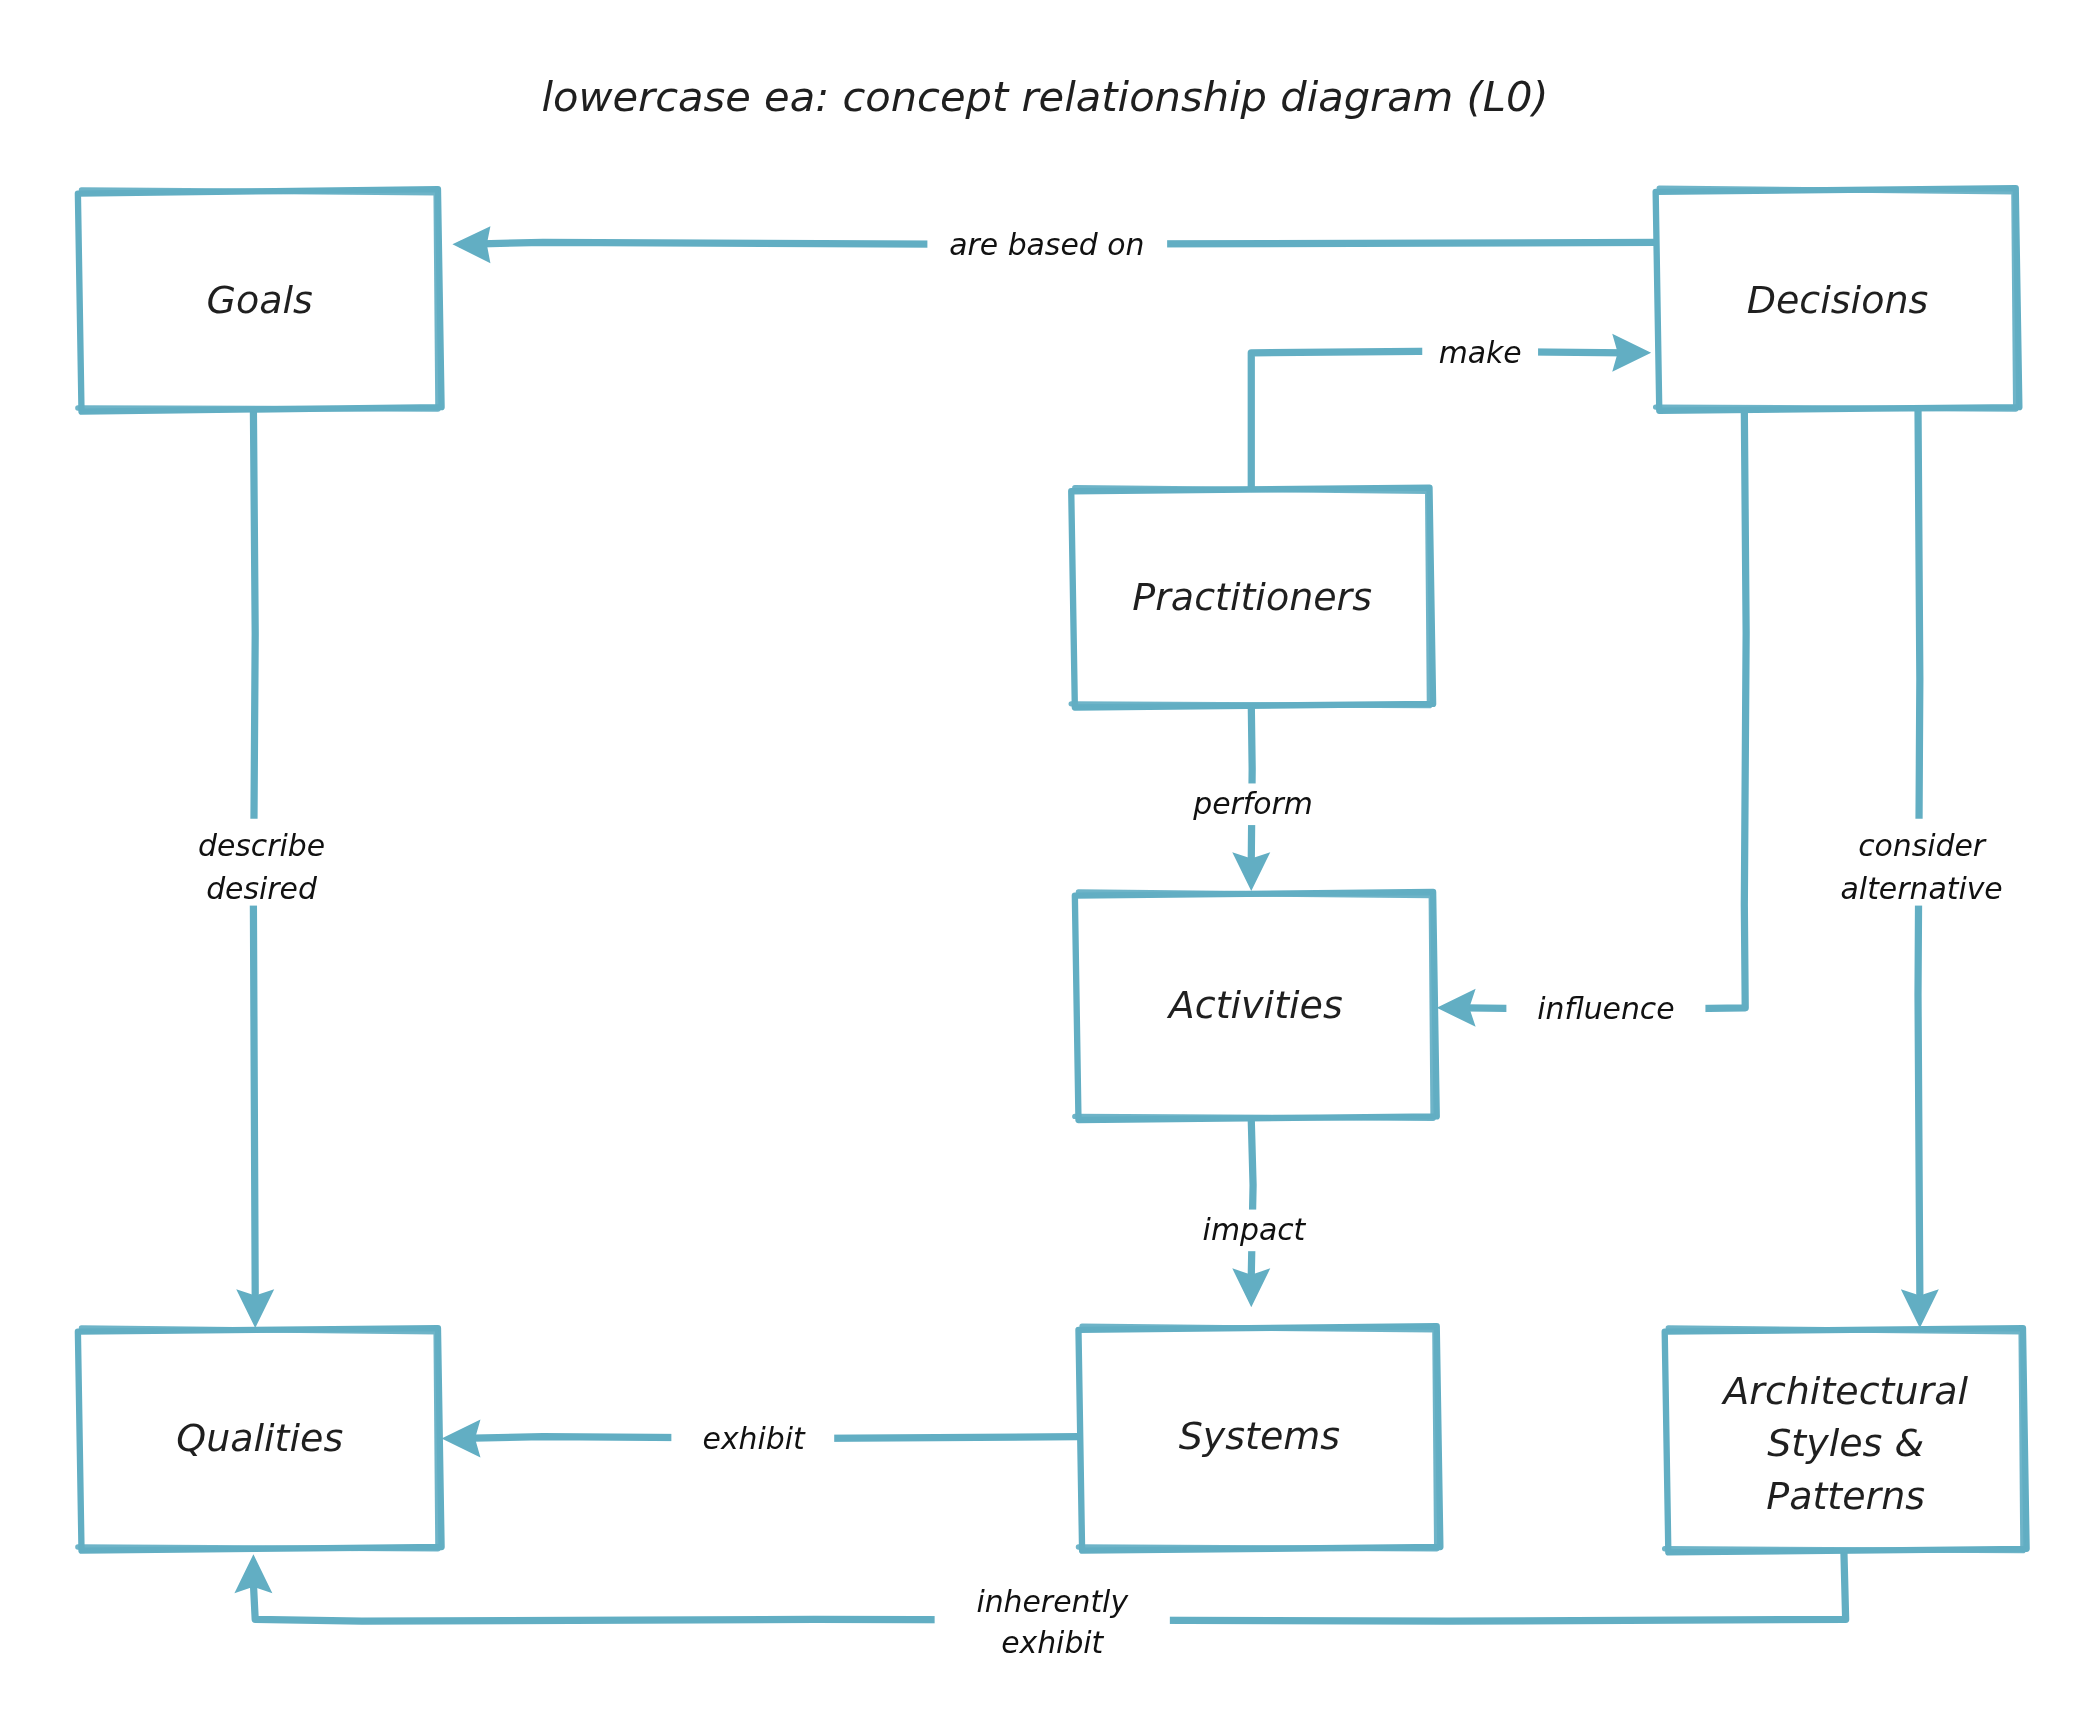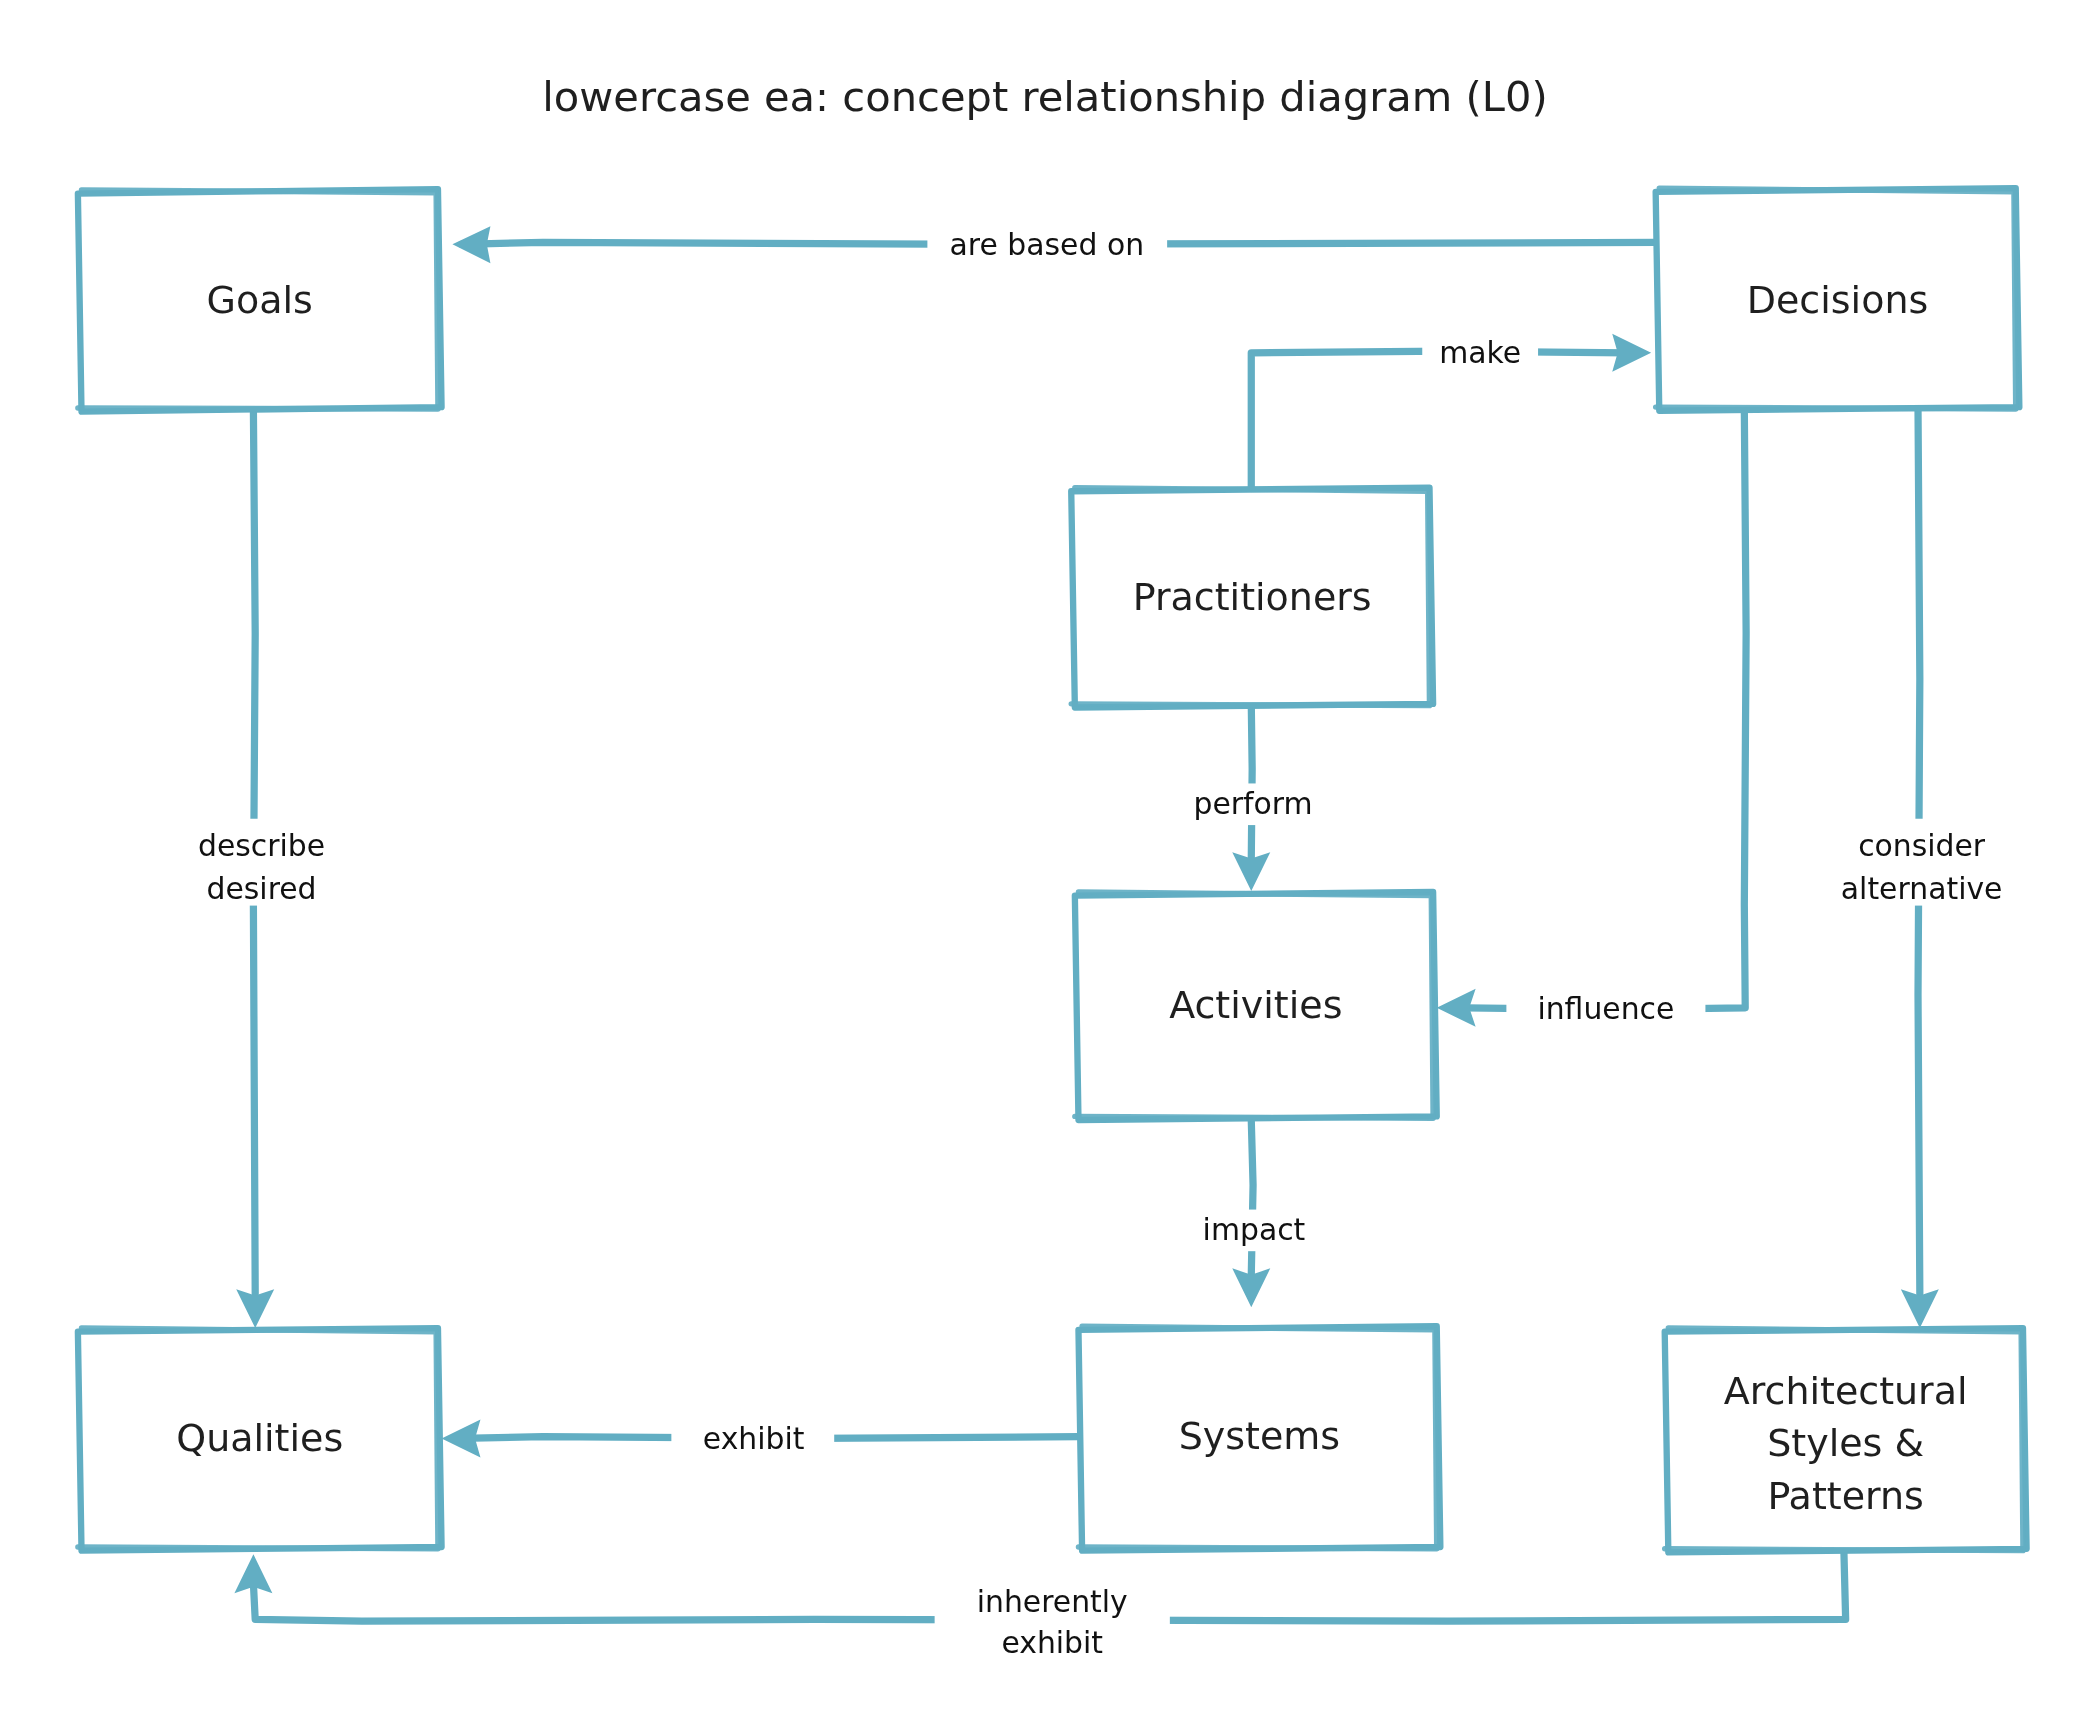--- a/index.html
+++ b/index.html
@@ -11,20 +11,21 @@
     width: 2090px;
     height: 1737px;
     font-family: "DejaVu Sans", sans-serif;
     overflow: hidden;
   }
   #diagram-root {
     position: relative;
     width: 2090px;
     height: 1737px;
     background: #ffffff;
+    font-style: italic;
   }
   svg.canvas {
     position: absolute;
     top: 0;
     left: 0;
     width: 2090px;
     height: 1737px;
   }
   .node-rect {
     fill: #ffffff;

